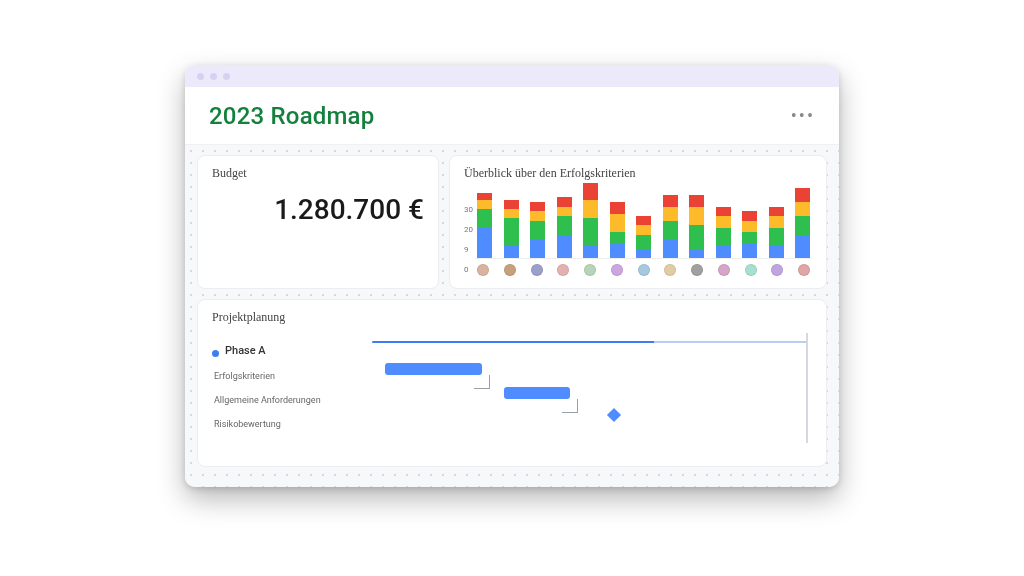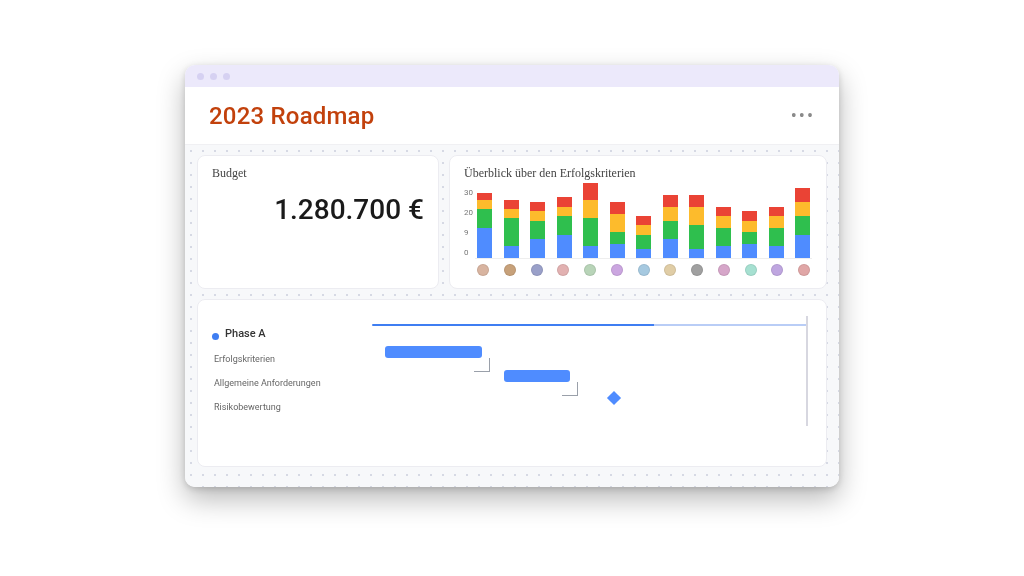--- a/index.html
+++ b/index.html
@@ -6,37 +6,37 @@
   html, body { width: 1024px; height: 576px; font-family: -apple-system, "Segoe UI", Roboto, Arial, sans-serif; background: transparent; }
   .stage { width: 1024px; height: 576px; position: relative; }
   .window {
     position: absolute; left: 185px; top: 65px; width: 654px; height: 422px;
     background: #fff; border-radius: 10px; overflow: hidden;
     box-shadow: 0 12px 28px rgba(0,0,0,.28), 0 2px 6px rgba(0,0,0,.15);
   }
   .titlebar { height: 22px; background: #ece9fb; display: flex; align-items: center; padding-left: 12px; gap: 6px; }
   .dot { width: 7px; height: 7px; border-radius: 50%; background: #d6d1f2; }
   .header { height: 58px; display: flex; align-items: center; justify-content: space-between; padding: 0 24px; border-bottom: 1px solid #f0f0f3; }
-  .page-title { font-size: 24px; font-weight: 500; color: #c2410c; letter-spacing: .2px; }
+  .page-title { font-size: 24px; font-weight: 500; color: #15803d; letter-spacing: .2px; }
   .more { color: #8a8a8a; font-size: 18px; letter-spacing: 2px; cursor: pointer; user-select: none; }
   .body {
     height: calc(100% - 22px - 58px);
     background: #f7f8fa;
     background-image: radial-gradient(#d6d9e4 1px, transparent 1px);
     background-size: 12px 12px;
     padding: 10px 12px;
     overflow: hidden;
   }
   .row1 { display: flex; gap: 10px; margin-bottom: 10px; }
   .card { background: #fff; border: 1px solid #ececf1; border-radius: 8px; padding: 10px 14px 12px; }
   .budget-card { width: 242px; }
   .card-title { font-size: 12px; color: #444; font-weight: 500; margin-bottom: 8px; font-family: Liberation Serif, serif; }
   .budget-value { font-size: 28px; font-weight: 500; color: #1a1a1a; margin-top: 12px; white-space: nowrap; text-align: right; }
   .chart-card { flex: 1; min-width: 0; }
-  .chart-wrap { display: flex; gap: 2px; margin-top: 2px; }
+  .chart-wrap { display: flex; gap: 2px; margin-top: 2px; align-items: flex-end; }
   .yaxis { display: flex; flex-direction: column; justify-content: space-between; height: 70px; font-size: 8px; color: #777; padding-bottom: 2px; }
   .yaxis span { line-height: 1; }
   .bars-area { flex: 1; }
   .bars { display: flex; justify-content: space-between; align-items: flex-end; height: 70px; border-bottom: 1px solid #eee; padding: 0 2px; }
   .bar { width: 15px; display: flex; flex-direction: column-reverse; }
   .seg { width: 100%; }
   .avatars { display: flex; justify-content: space-between; margin-top: 5px; padding: 0 2px; }
   .avatar { width: 12px; height: 12px; border-radius: 50%; background: #c9c9d3; box-shadow: inset 0 0 0 1px rgba(0,0,0,.08); }
   .planning-card { width: 100%; height: 168px; }
   .plan-body { display: flex; gap: 10px; margin-top: 6px; }
@@ -182,20 +182,21 @@
                   <div class="avatar" style="background: rgb(166, 224, 209);"></div>
                   <div class="avatar" style="background: rgb(191, 166, 224);"></div>
                   <div class="avatar" style="background: rgb(224, 166, 166);"></div>
                 </div>
             </div>
           </div>
         </div>
       </div>
 
       <div class="card planning-card">
+        <div class="card-title">Projektplanung</div>
         <div class="plan-body">
           <div class="tasklist">
             <div class="taskrow">
               <span class="phase-dot"></span>
               <span class="phase-label">Phase A</span>
             </div>
             <div class="taskrow sub">
                 <span>Erfolgskriterien</span>
               </div>
             <div class="taskrow sub">

